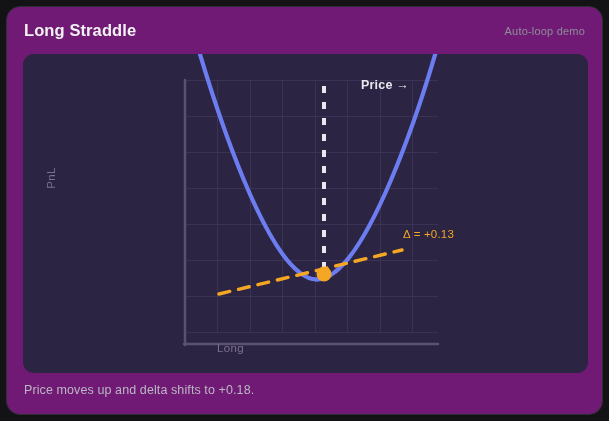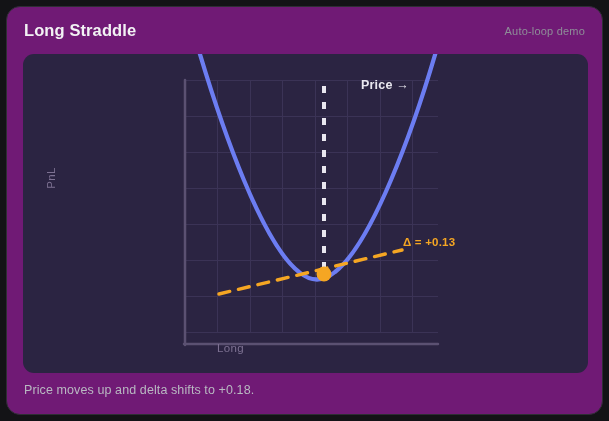--- a/index.html
+++ b/index.html
@@ -105,23 +105,23 @@
     color: #e9e7ef;
     white-space: nowrap;
     letter-spacing: 0.2px;
     padding-left: 32px;
   }
 
   
   #delta-label {
     position: absolute;
     left: 380px;
-    top: 182px;
+    top: 174px;
     font-size: 11.5px;
-    font-weight: bold;
+    font-weight: normal;
     color: #f5a623;
     white-space: nowrap;
     letter-spacing: 0.2px;
   }
 
   
   #card-caption {
     position: absolute;
     left: 17px;
     top: 376px;

